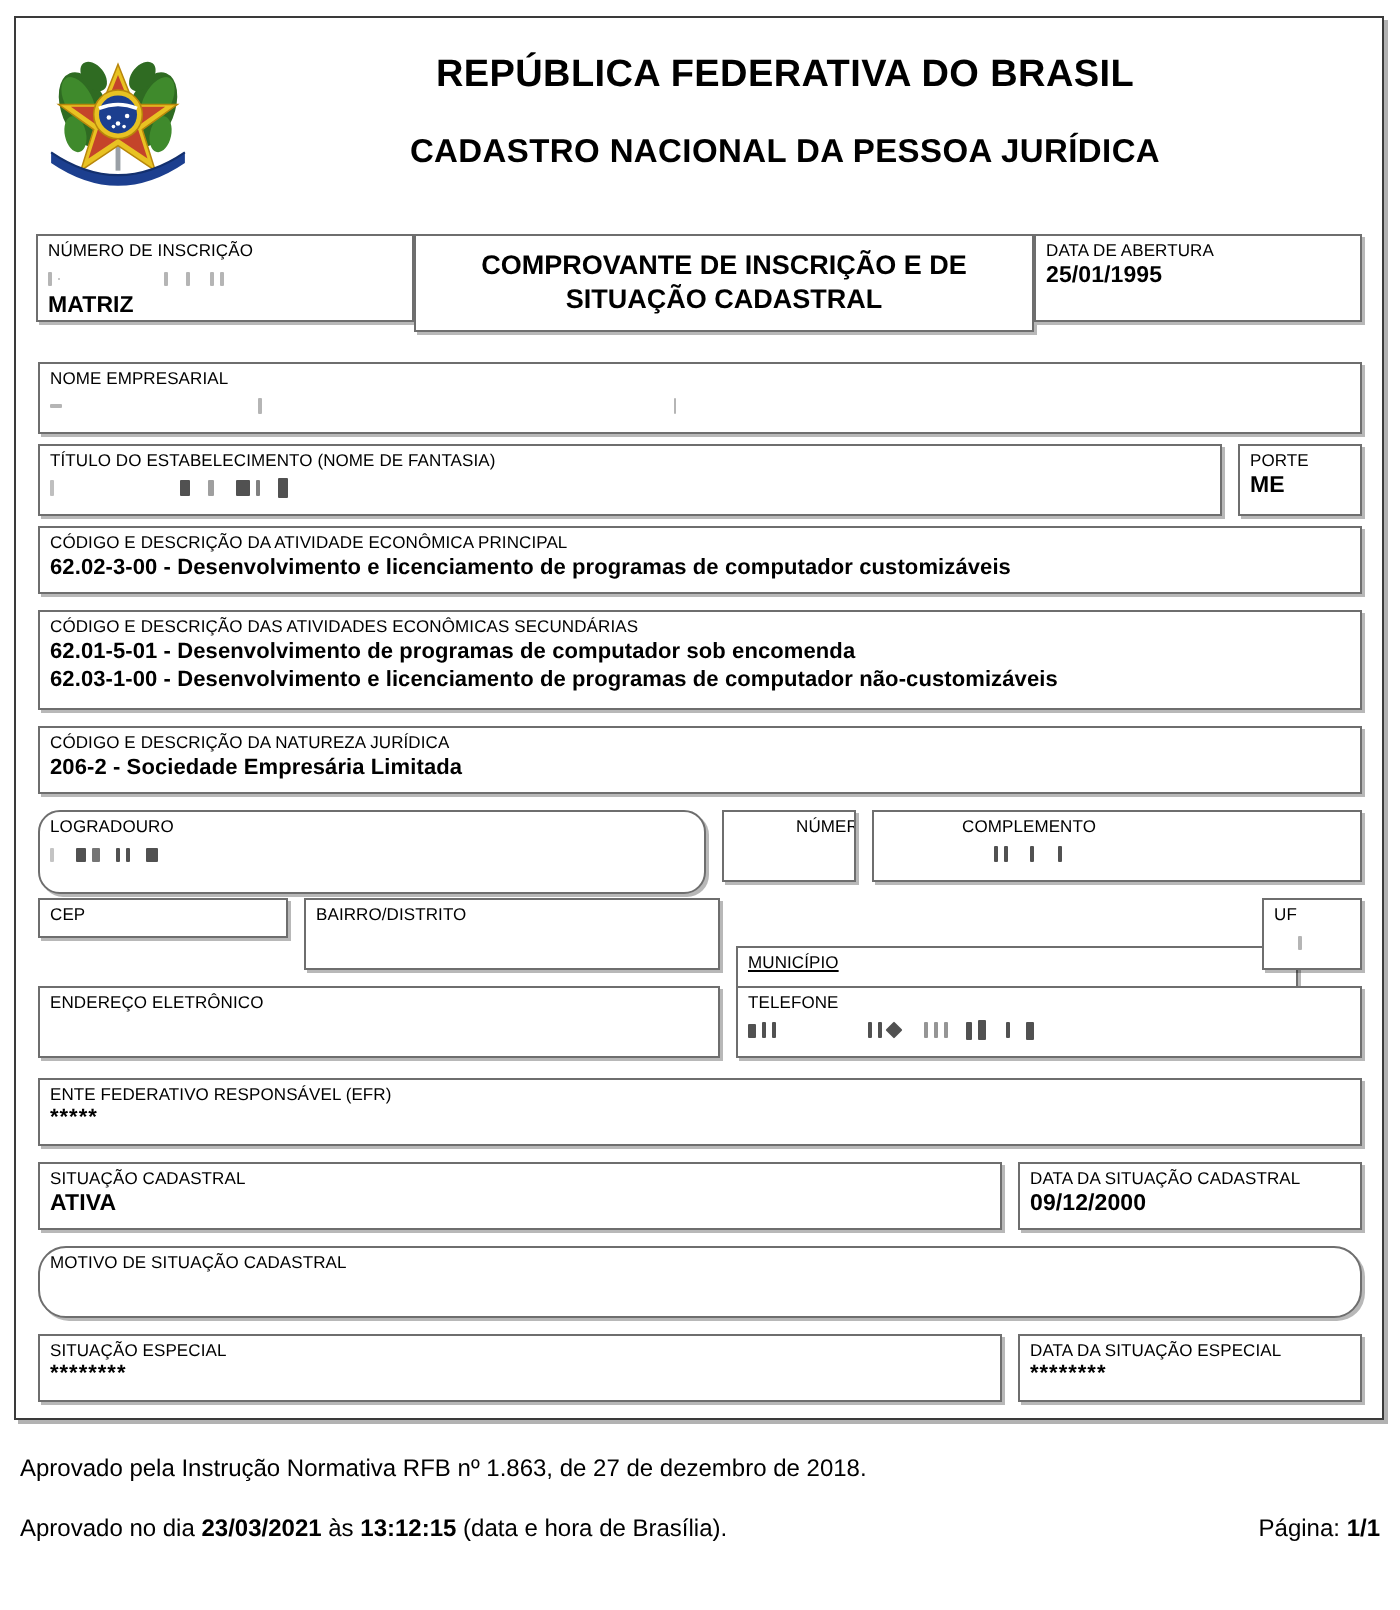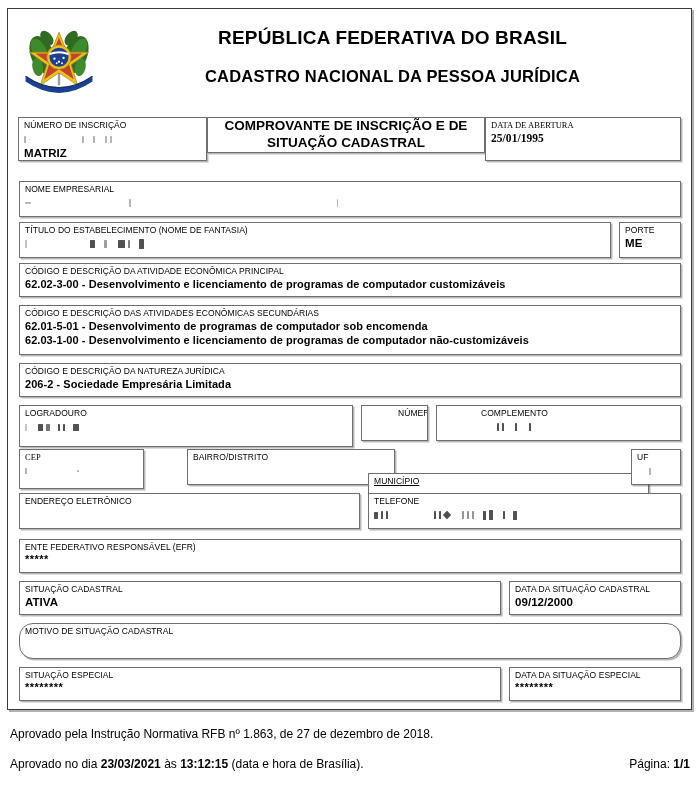--- a/index.html
+++ b/index.html
@@ -115,47 +115,47 @@
     position: absolute;
     left: 10px;
     top: 108px;
     width: 663px;
     height: 44px;
     display: flex;
   }
   .cell-inscricao { width: 189px; height: 44px; }
   .cell-comprovante {
     flex: 1;
-    height: 36px;
+    height: 49px;
     display: flex;
     align-items: center;
     justify-content: center;
     padding: 0 6px;
   }
   .comprovante-text {
     font-size: 13.5px;
     font-weight: bold;
     text-align: center;
     line-height: 1.25;
   }
-  .cell-abertura { width: 196px; height: 44px; font-family: Liberation Serif, serif; }
+  .cell-abertura { width: 164px; height: 44px; }
   .row-ins .fbox { box-shadow: 1.5px 1.5px 0 rgba(0,0,0,0.28); }
 
   
   .box-nome       { position:absolute; left:11px;  top:172px; width:662px; height:36px; }
   .box-fantasia   { position:absolute; left:11px;  top:213px; width:592px; height:36px; }
   .box-porte      { position:absolute; left:611px; top:213px; width:62px;  height:36px; }
   .box-cnae-prin  { position:absolute; left:11px;  top:254px; width:662px; height:34px; }
   .box-cnae-sec   { position:absolute; left:11px;  top:296px; width:662px; height:50px; }
   .box-natureza   { position:absolute; left:11px;  top:354px; width:662px; height:34px; }
-  .box-logradouro { position:absolute; left:11px;  top:396px; width:334px; height:42px; }
+  .box-logradouro { position:absolute; left:11px;  top:396px; width:334px; height:42px;border-radius:11px; }
   .box-numero     { position:absolute; left:353px; top:396px; width:67px;  height:36px;padding-left:36px; }
   .box-complemento{ position:absolute; left:428px; top:396px; width:245px; height:36px;padding-left:44px; }
-  .box-cep        { position:absolute; left:11px;  top:440px; width:125px; height:40px;font-family:Liberation Serif, serif; }
-  .box-bairro     { position:absolute; left:144px; top:440px; width:208px; height:36px;margin-left:35px; }
+  .box-cep        { position:absolute; left:11px;  top:440px; width:125px; height:20px; }
+  .box-bairro     { position:absolute; left:144px; top:440px; width:208px; height:36px; }
   .box-municipio  { position:absolute; left:360px; top:464px; width:281px; height:36px;text-decoration:underline; }
   .box-uf         { position:absolute; left:623px; top:440px; width:50px;  height:36px; }
   .box-email      { position:absolute; left:11px;  top:484px; width:341px; height:36px; }
   .box-telefone   { position:absolute; left:360px; top:484px; width:313px; height:36px; }
   .box-efr        { position:absolute; left:11px;  top:530px; width:662px; height:34px; }
   .box-situacao   { position:absolute; left:11px;  top:572px; width:482px; height:34px; }
   .box-datasit    { position:absolute; left:501px; top:572px; width:172px; height:34px; }
   .box-motivo     { position:absolute; left:11px;  top:614px; width:662px; height:36px;border-radius:14px; }
   .box-sitesp     { position:absolute; left:11px;  top:658px; width:482px; height:34px; }
   .box-datasitesp { position:absolute; left:501px; top:658px; width:172px; height:34px; }

